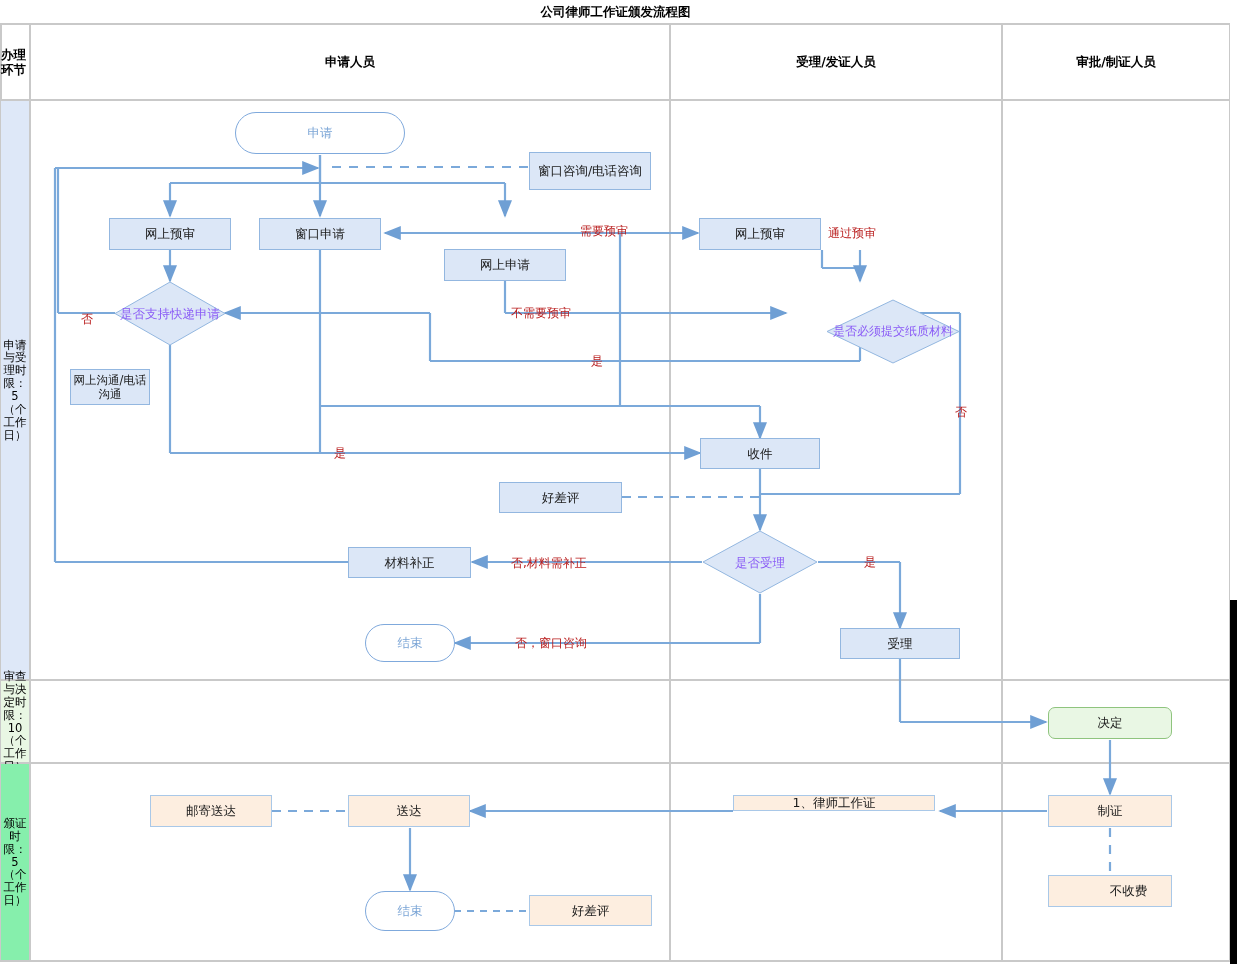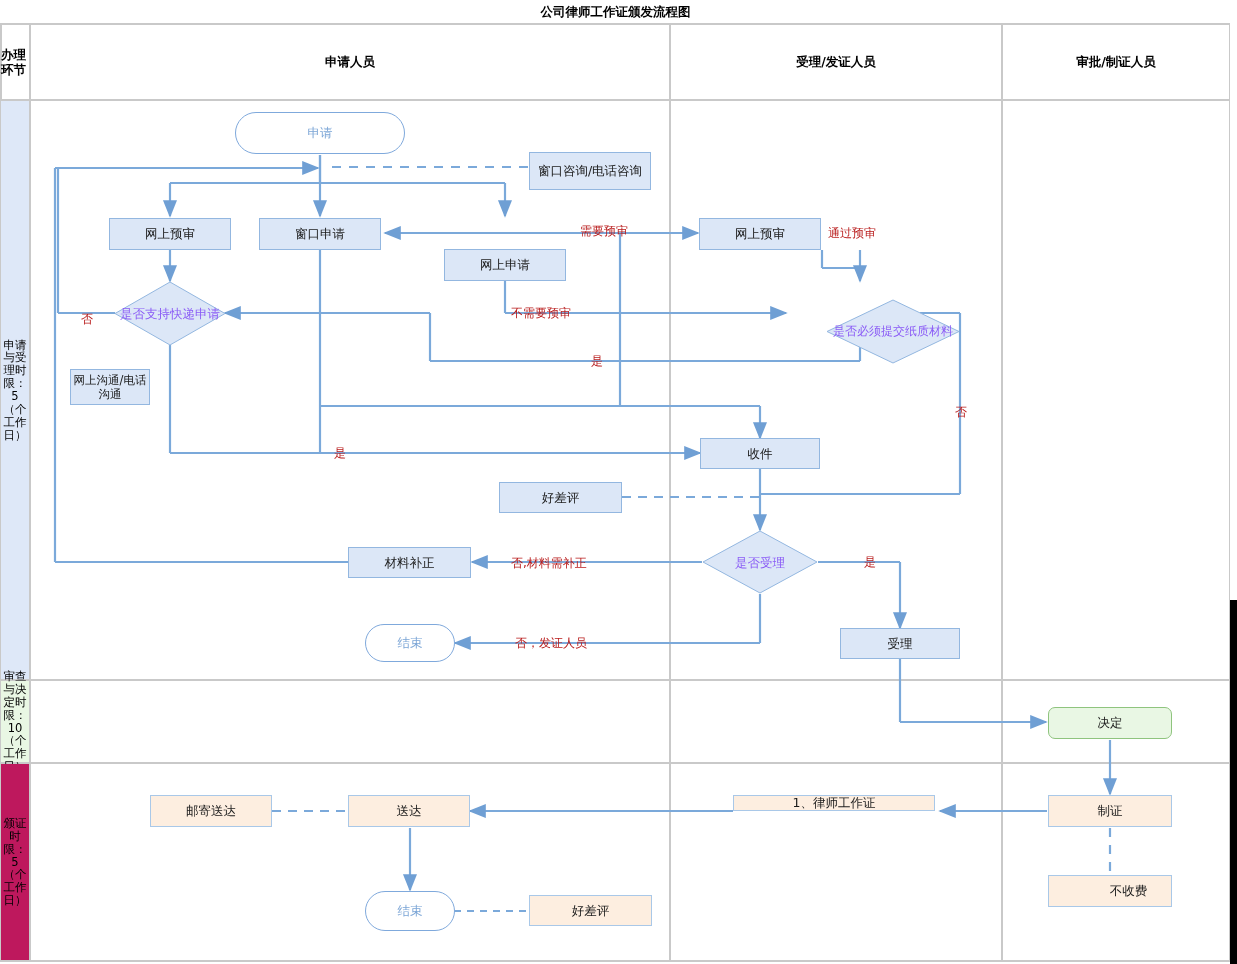--- a/index.html
+++ b/index.html
@@ -70,21 +70,21 @@
   <div class="grid-line vline" style="left:1001px;top:23px;height:939px;"></div>
   <div class="grid-line vline" style="left:1229px;top:23px;height:939px;"></div>
 
   <div class="col-head" style="left:1px;width:28px;word-break:break-all;line-height:1.15;">办理环节</div>
   <div class="col-head" style="left:31px;width:638px;">申请人员</div>
   <div class="col-head" style="left:671px;width:330px;">受理/发证人员</div>
   <div class="col-head" style="left:1003px;width:226px;">审批/制证人员</div>
 
   <div class="stage-cell" style="top:101px;height:578px;background:#dee8f8;">申请与受理时限：5（个工作日）</div>
   <div class="stage-cell" style="top:681px;height:81px;background:#e9f7e4;">审查与决定时限：10（个工作日）</div>
-  <div class="stage-cell" style="top:764px;height:196px;background:#be185d;">颁证时限：5（个工作日）</div>
+  <div class="stage-cell" style="top:764px;height:196px;background:#86efac;">颁证时限：5（个工作日）</div>
 
   <svg class="conn" viewBox="0 0 1237 964">
     <defs>
       <marker id="ah" markerWidth="9" markerHeight="9" refX="7.2" refY="3.2" orient="auto" markerUnits="strokeWidth">
         <path d="M0,0 L8,3.2 L0,6.4 z" fill="#6f9fd4"></path>
       </marker>
     </defs>
     <g fill="none" stroke="#7ba9da" stroke-width="2.2">
 
       <path d="M320,155 L320,216" marker-end="url(#ah)"></path>
@@ -231,20 +231,20 @@
   <div class="node n-orange" style="left:529px;top:895px;width:123px;height:31px;">好差评</div>
 
   <div class="edge-label" style="left:580px;top:223px;">需要预审</div>
   <div class="edge-label" style="left:828px;top:225px;">通过预审</div>
   <div class="edge-label" style="left:511px;top:305px;">不需要预审</div>
   <div class="edge-label vert" style="left:78px;top:304px;">否</div>
   <div class="edge-label" style="left:334px;top:445px;">是</div>
   <div class="edge-label" style="left:591px;top:353px;">是</div>
   <div class="edge-label vert" style="left:952px;top:397px;">否</div>
   <div class="edge-label" style="left:511px;top:555px;">否,材料需补正</div>
-  <div class="edge-label" style="left:515px;top:635px;">否，发证人员</div>
+  <div class="edge-label" style="left:515px;top:635px;">否，窗口咨询</div>
   <div class="edge-label" style="left:864px;top:554px;">是</div>
 
   <div class="scroll-track">
     <div class="scroll-thumb" style="top:600px;height:364px;"></div>
   </div>
 
 </div>
 
 </body></html>

